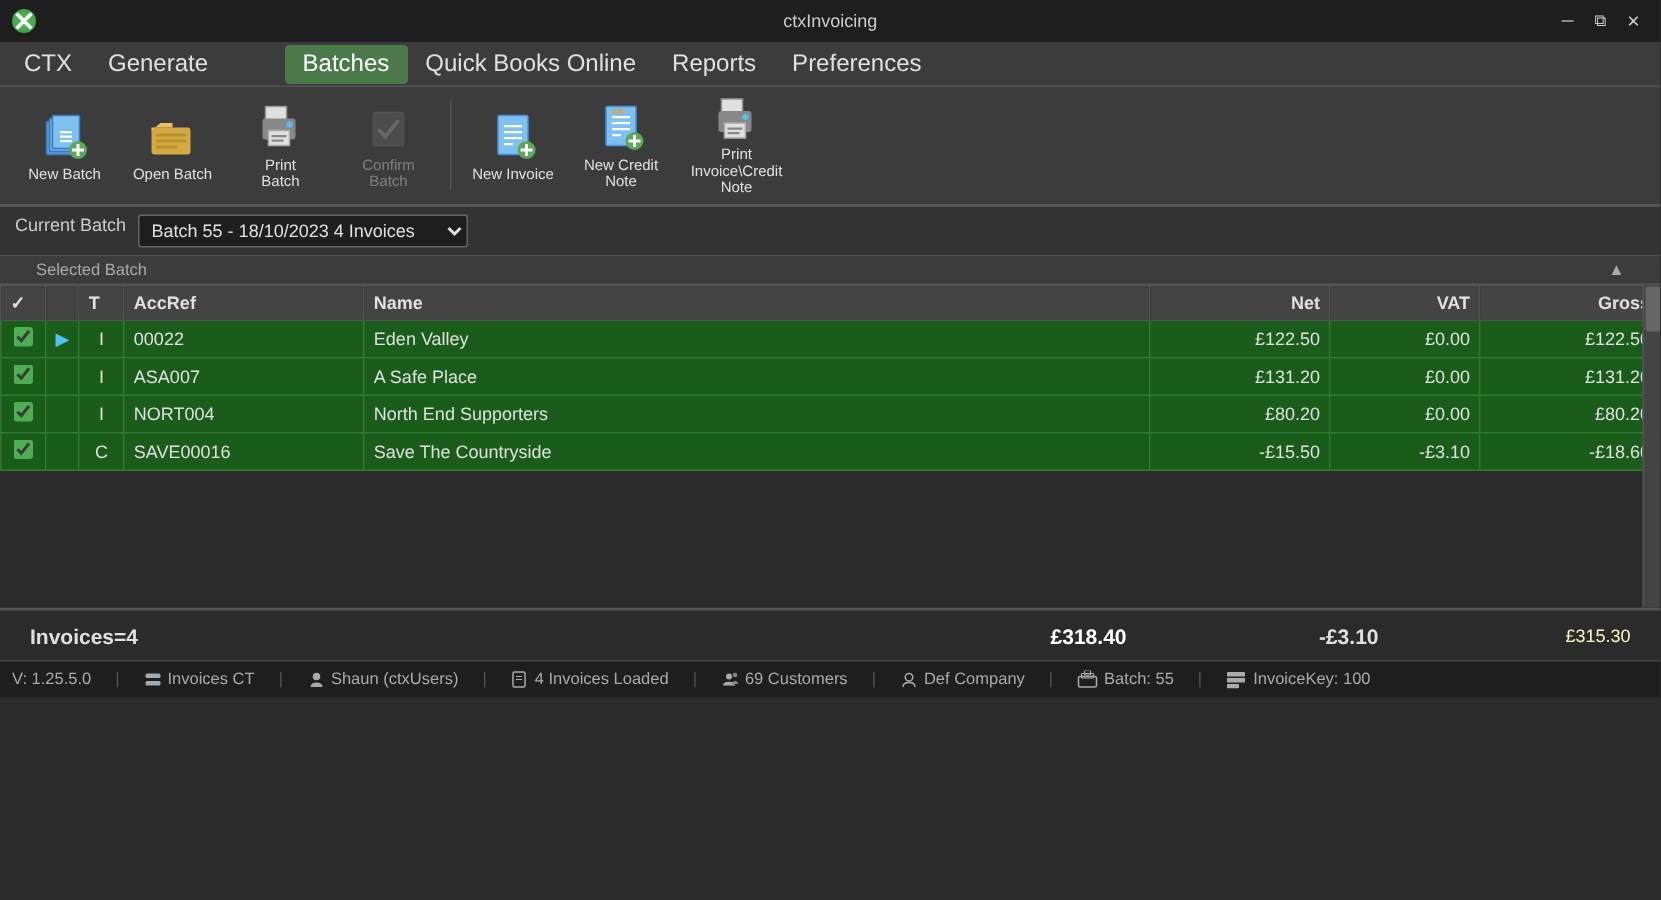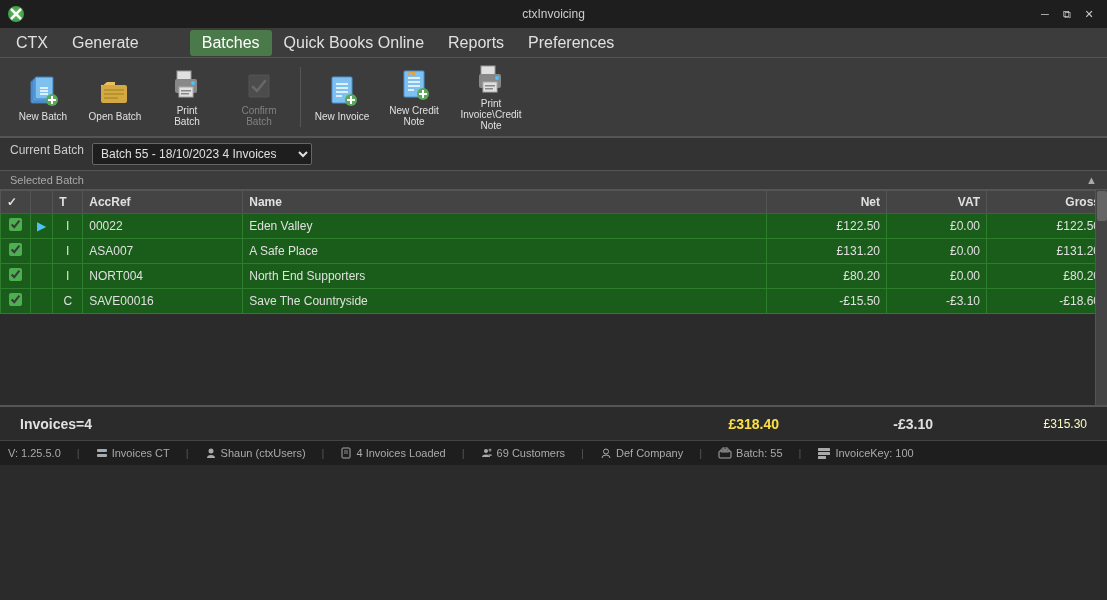--- a/index.html
+++ b/index.html
@@ -152,21 +152,21 @@
       padding: 2px 4px;
       font-size: 12px;
       width: 220px;
       border-radius: 2px;
     }
 
     
     #selected-batch-label {
       background: #3c3c3c;
       border-bottom: 1px solid #555;
-      padding: 3px 10px;
+      padding: 3px 24px;
       font-size: 11px;
       color: #aaa;
     }
 
     
     #table-container {
       flex: 1;
       overflow-y: auto;
       overflow-x: hidden;
       background: #2b2b2b;
@@ -233,24 +233,24 @@
     }
 
     
     #summary-bar {
       background: #2b2b2b;
       height: 35px;
       border-top: 2px solid #555;
       display: flex;
       align-items: center;
       padding: 16px 20px;
-      gap: 4px;
+      gap: 18px;
     }
     #summary-invoices { flex: 1; font-size: 14px; font-weight: bold; color: #e0e0e0; }
-    #summary-net { font-size: 14px; font-weight: bold; color: #fde047; width: 150px; text-align: right; }
+    #summary-net { font-size: 14px; font-weight: bold; color: #ffffff; width: 150px; text-align: right; }
     #summary-vat { font-size: 14px; font-weight: bold; color: #e0e0e0; width: 150px; text-align: right; }
     #summary-gross { font-size: 12px; font-weight: normal; color: #fef9c3; width: 150px; text-align: right; }
 
     
     #status-bar {
       background: #1e1e1e;
       height: 25px;
       display: flex;
       align-items: center;
       padding: 0 8px;

